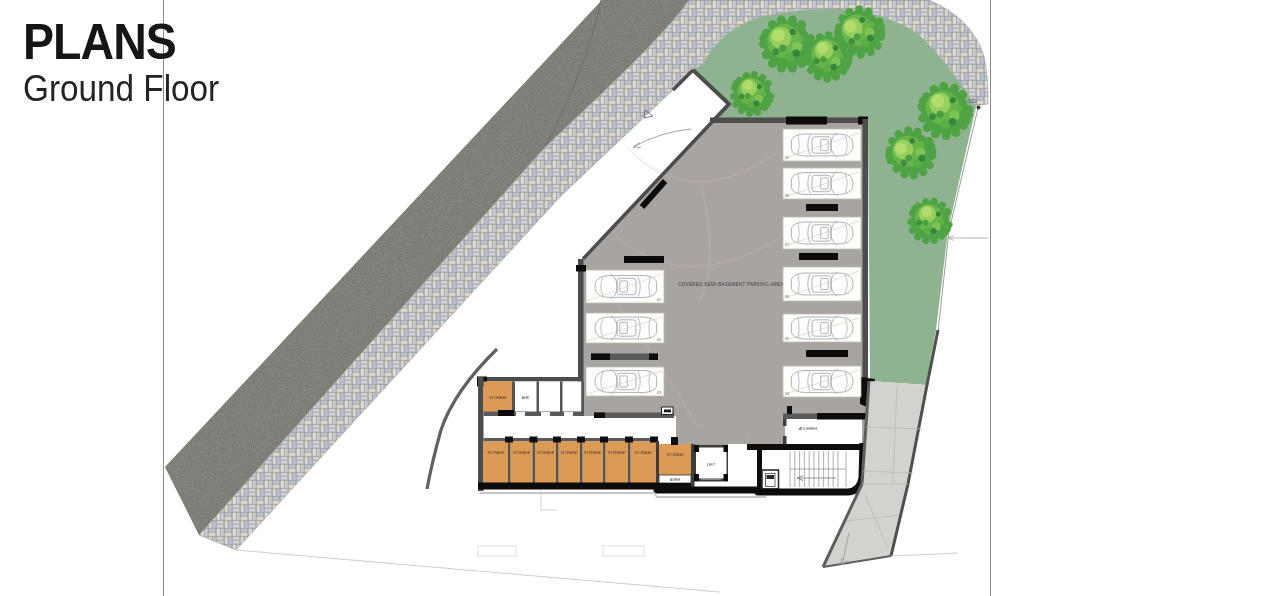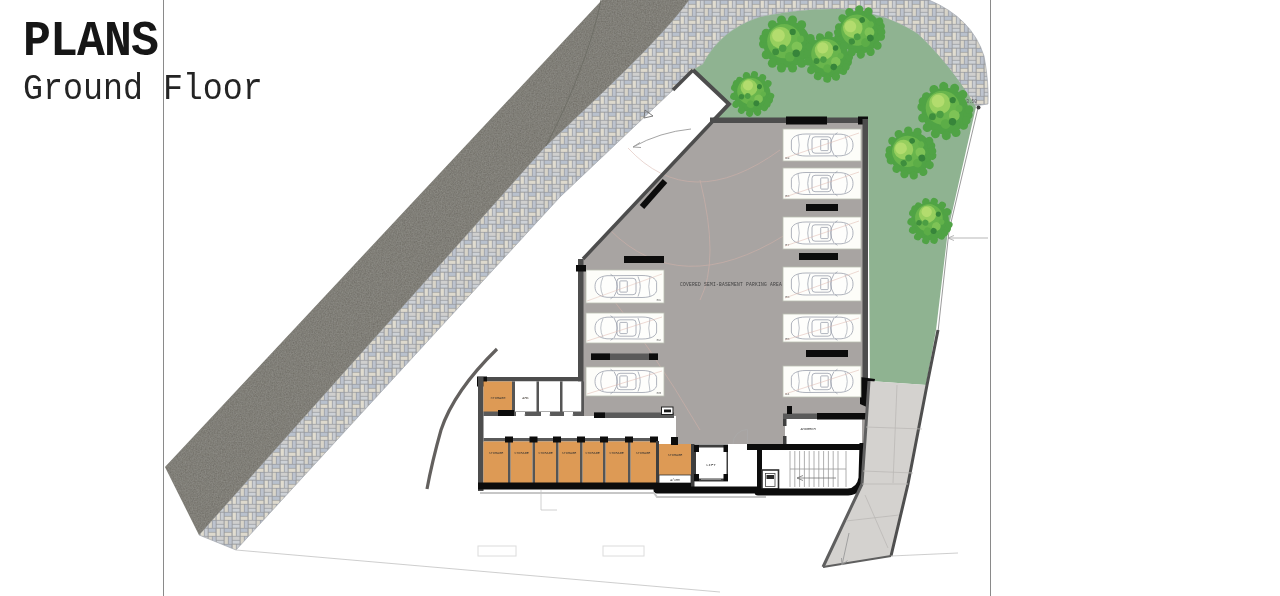--- a/index.html
+++ b/index.html
@@ -1,16 +1,16 @@
 <!DOCTYPE html>
 <html><head>
 <meta charset="utf-8">
 <style>
   html,body{margin:0;padding:0;background:#ffffff;width:1280px;height:596px;overflow:hidden;}
-  .page{position:relative;width:1280px;height:596px;font-family:Liberation Mono, monospace;}
+  .page{position:relative;width:1280px;height:596px;font-family:Liberation Sans, sans-serif;}
   svg{position:absolute;top:0;left:0;}
   .title{position:absolute;left:23px;top:13px;color:#161616;font-weight:bold;font-size:50px;letter-spacing:-1px;transform:scaleX(0.93);transform-origin:left top;}
   .subtitle{position:absolute;left:23px;top:68px;color:#242424;font-size:37px;letter-spacing:0px;transform:scaleX(0.90);transform-origin:left top;}
 </style>
 </head>
 <body>
 <div class="page">
 <svg width="1280" height="596" viewBox="0 0 1280 596">
 <defs>
 

